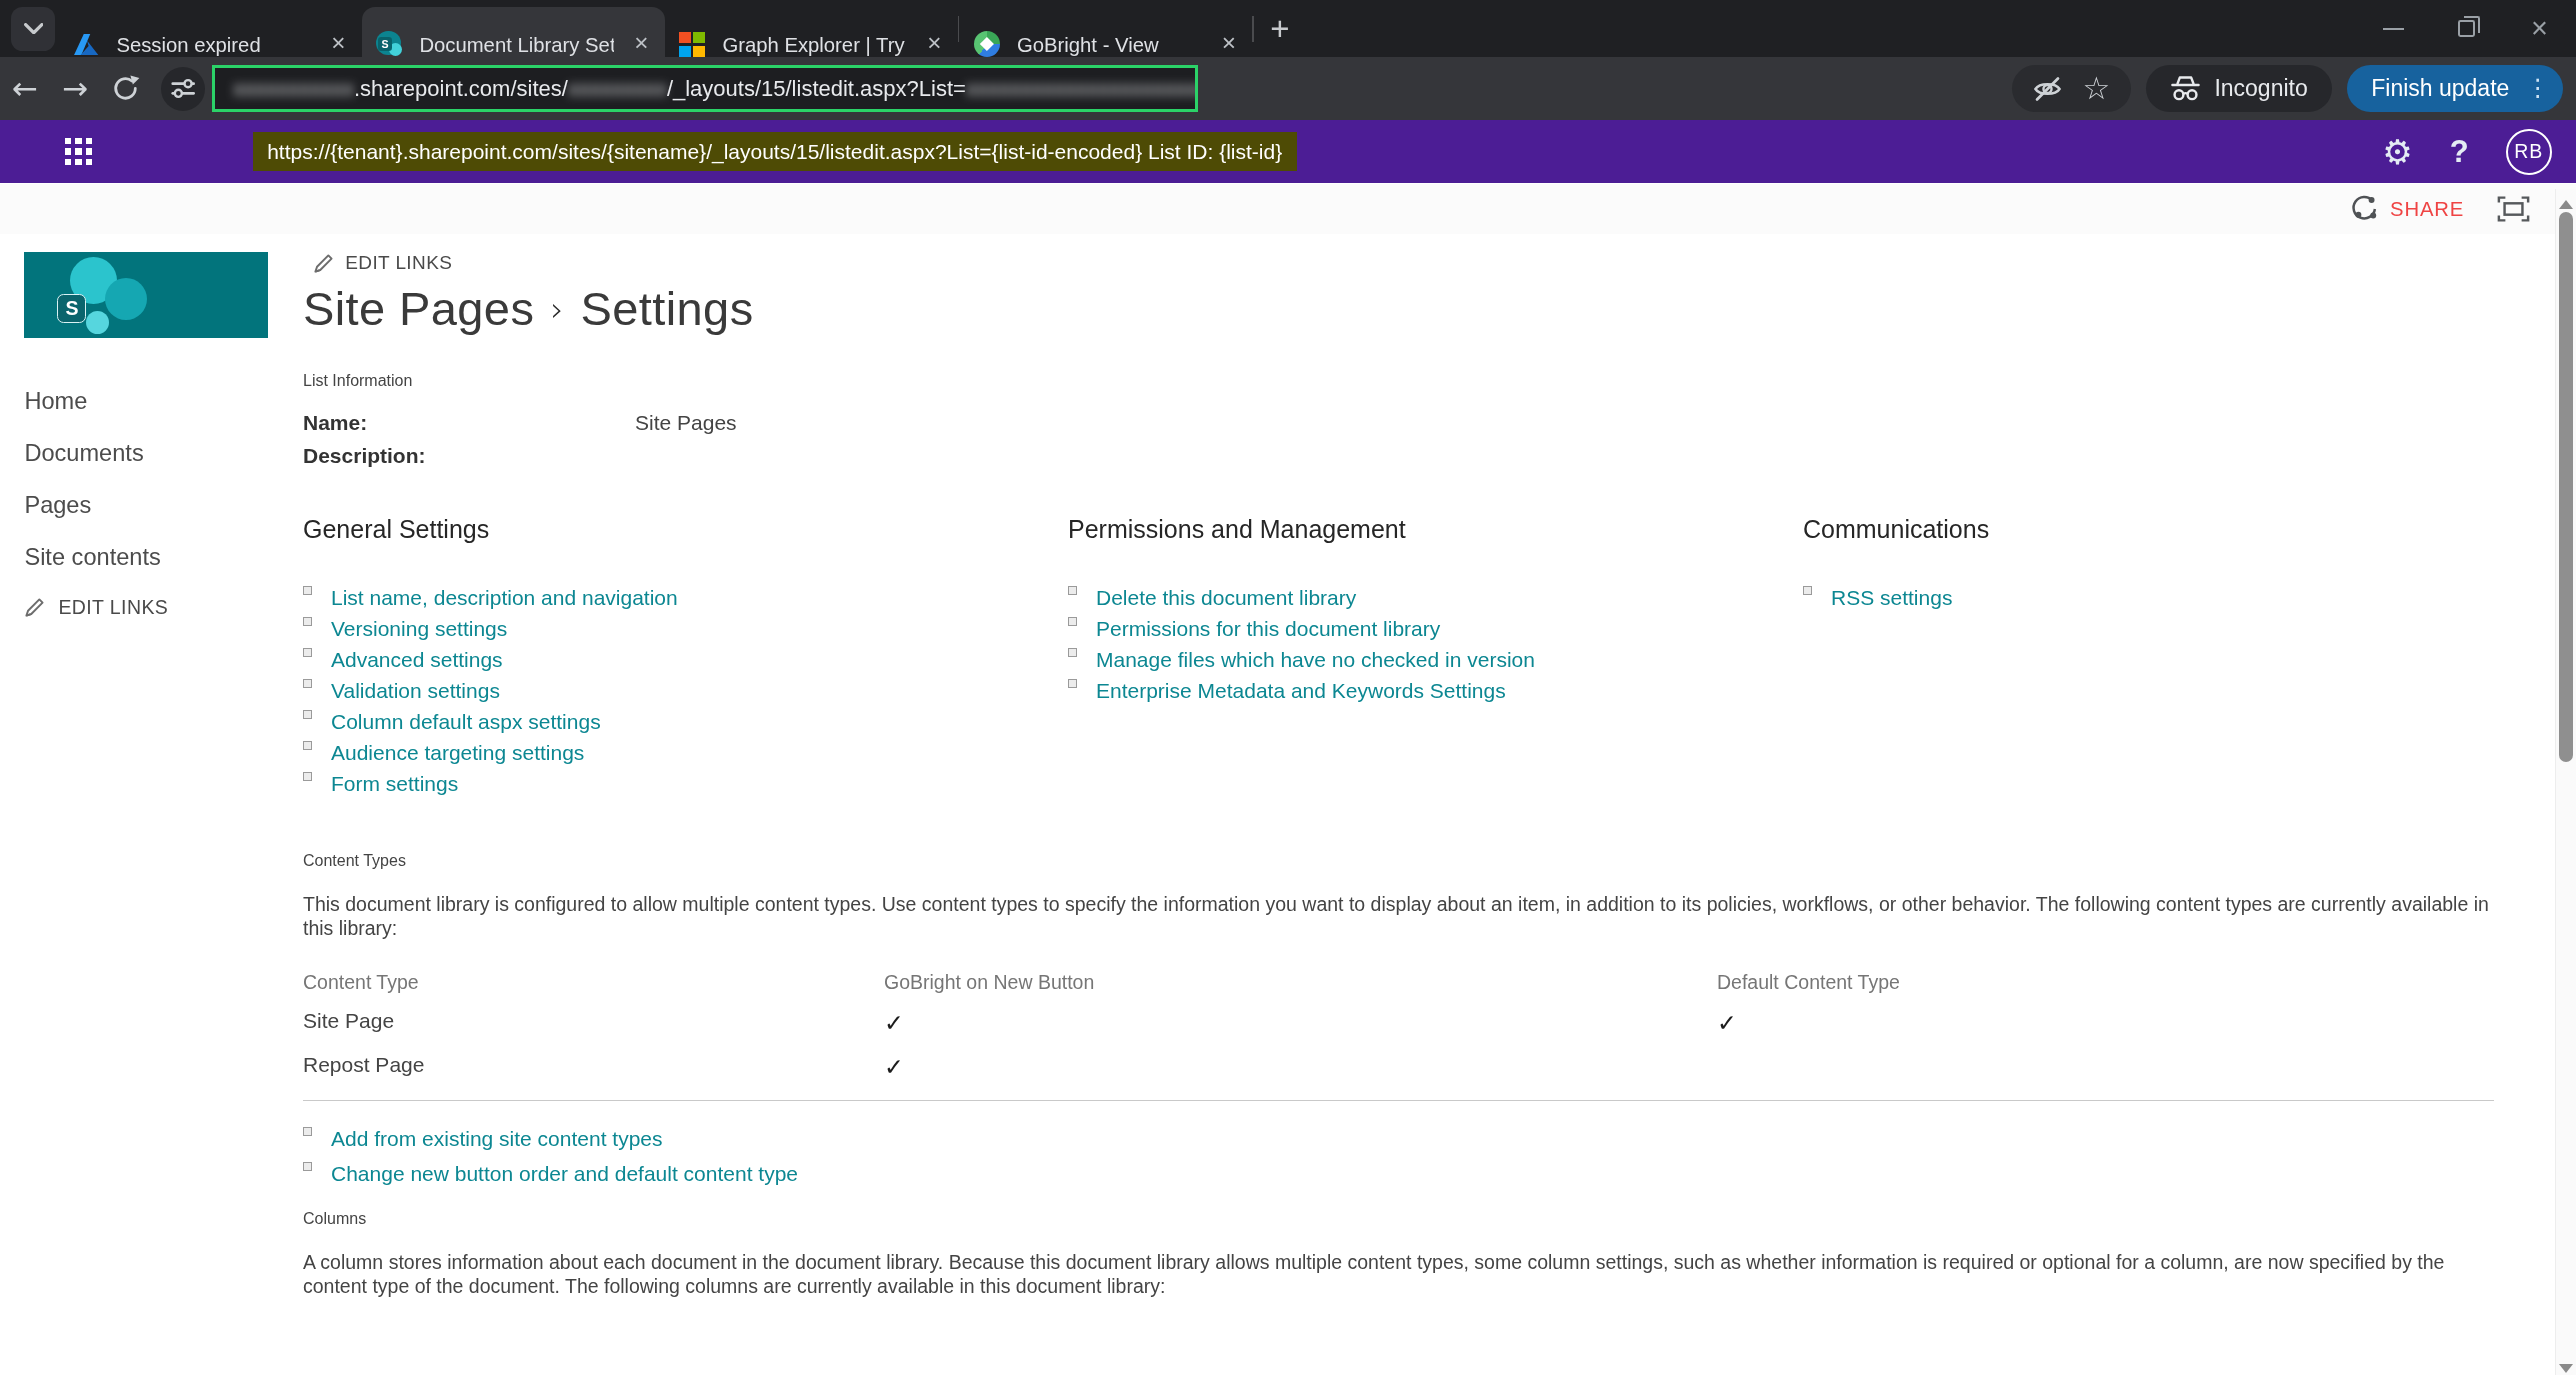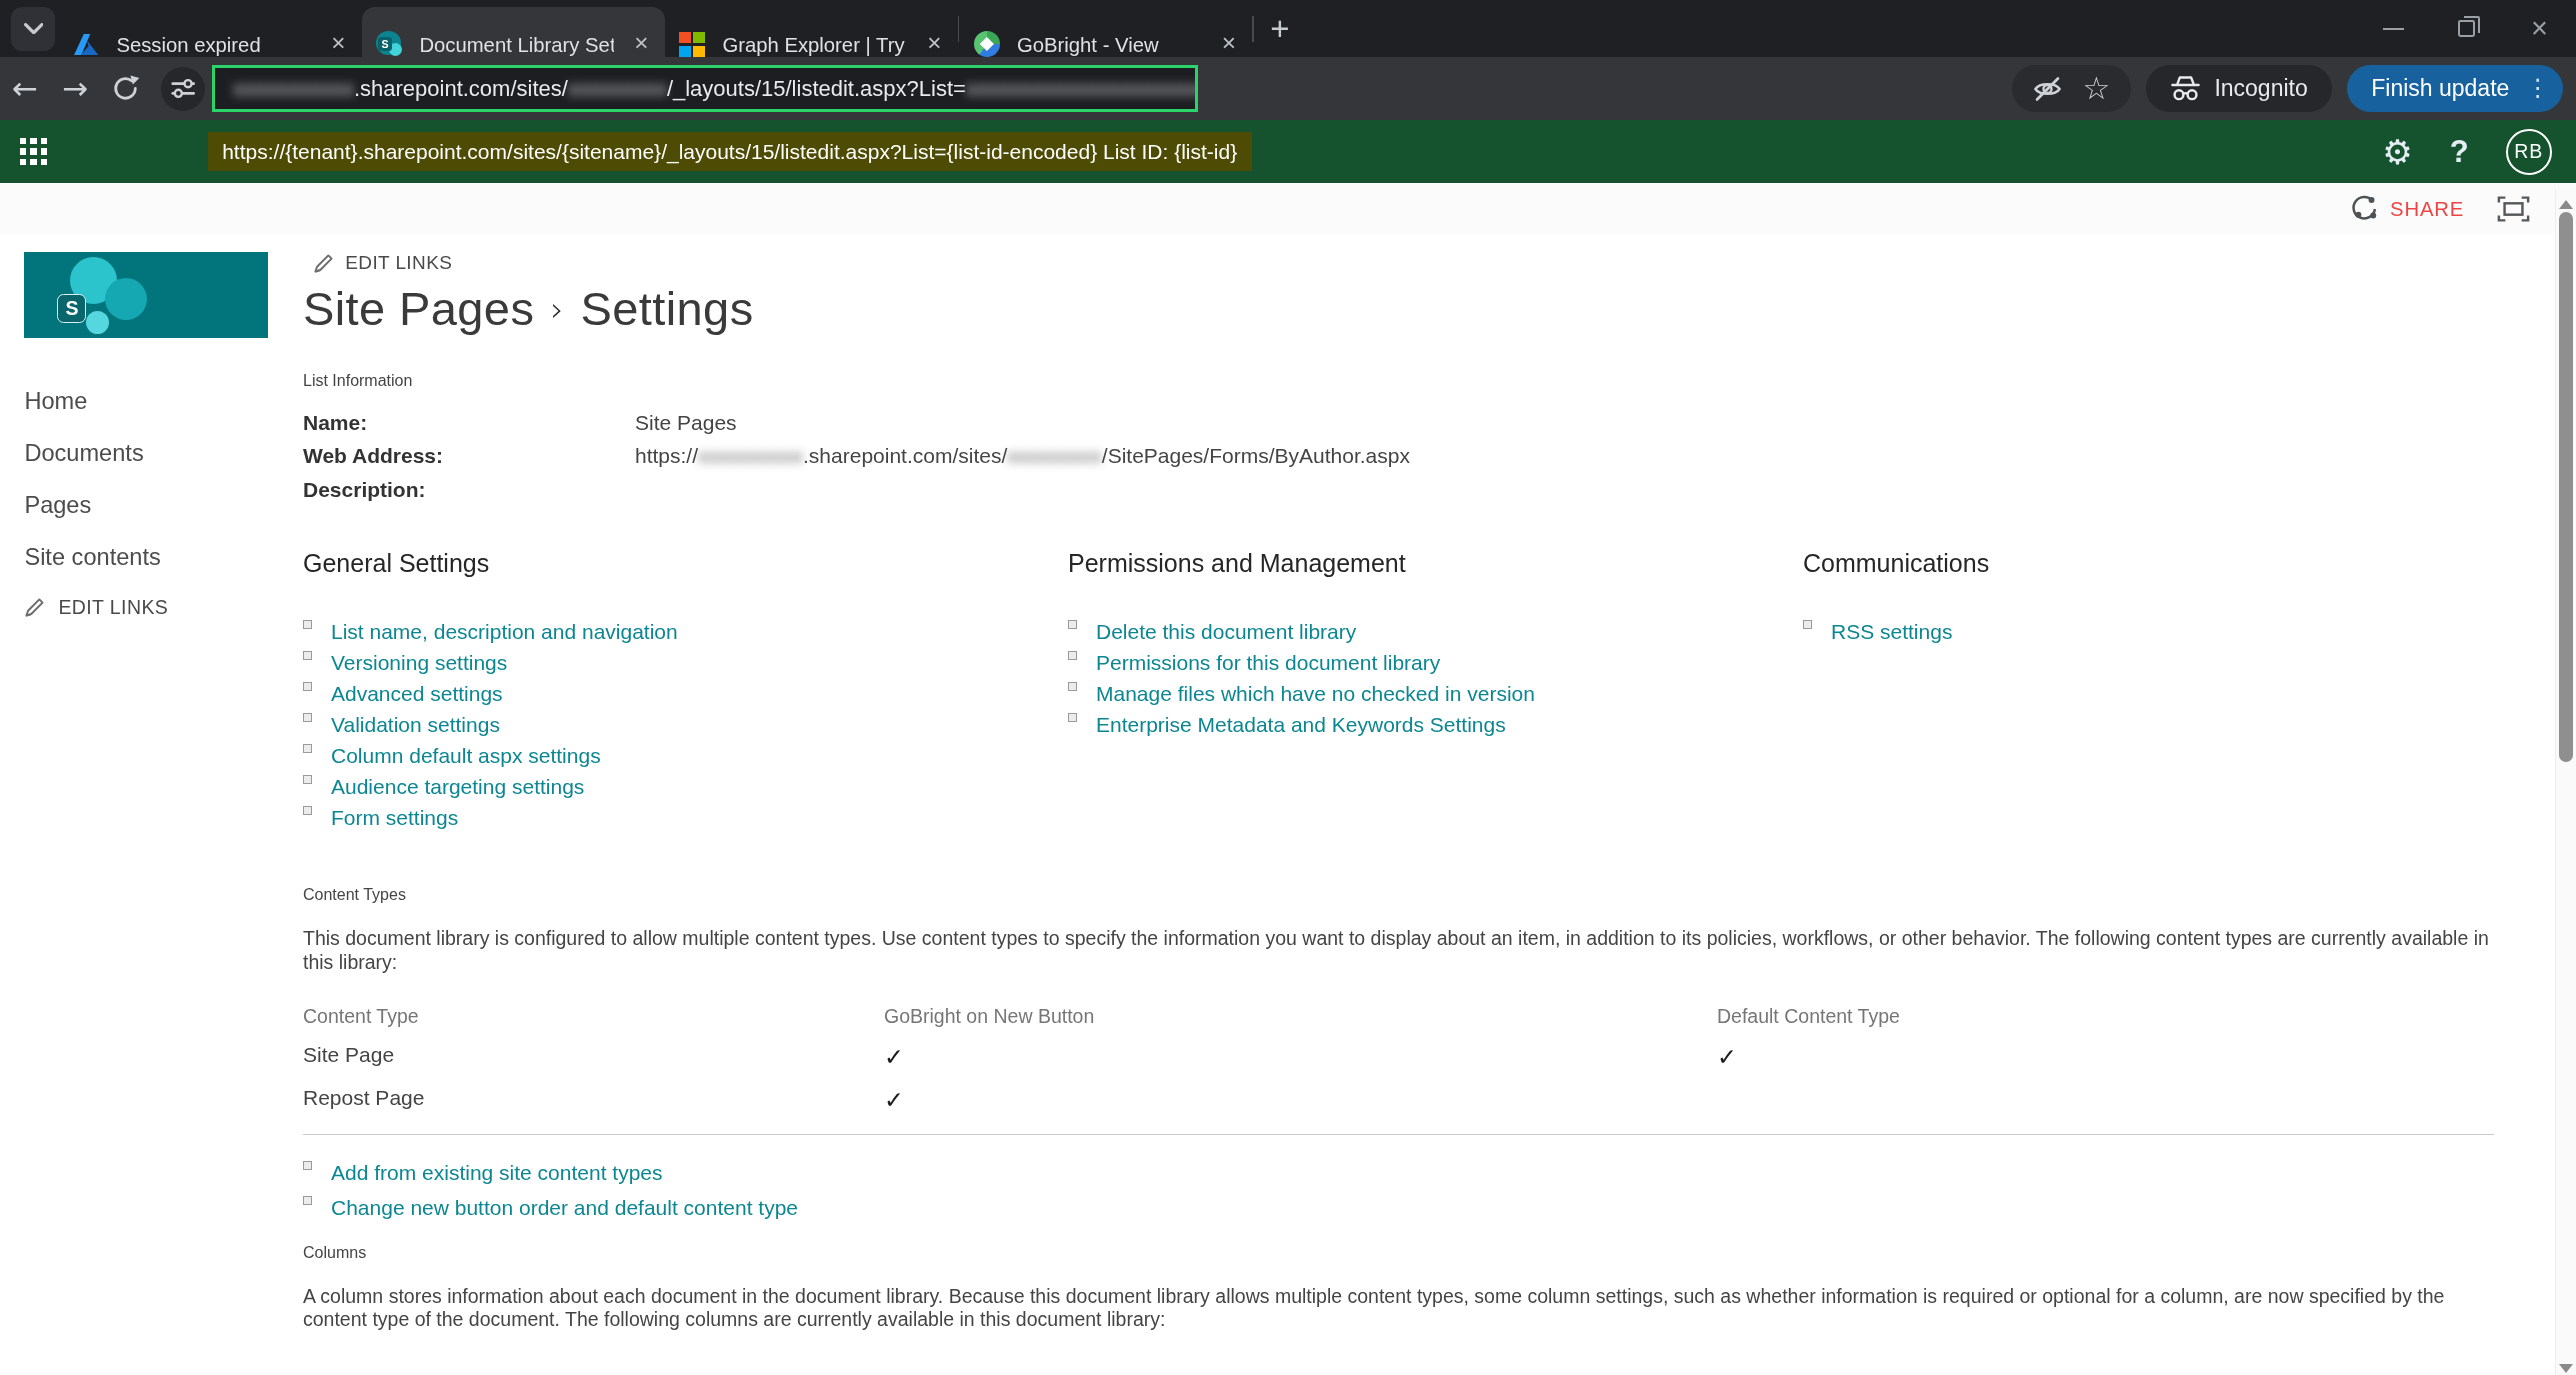--- a/index.html
+++ b/index.html
@@ -72,21 +72,21 @@
                   padding:8.1px 21px; }
   .incog-pill { display:flex; align-items:center; gap:13px; background:#26272b; border-radius:813px;
                 padding:9.8px 24.4px; color:#e8eaed; font-size:23px; }
   .update-pill { display:flex; align-items:center; gap:16.3px; background:#17629e; border-radius:813px;
                  padding:9.8px 13px 9.8px 24.4px; color:#ffffff; font-size:23px; }
   .update-pill .dots { color:#cfe3f5; font-size:24.4px; letter-spacing:0; }
 
   
   .suite-bar {
     position:absolute; top:120px; left:0; width:100%; height:63px;
-    background:#14532d; display:flex; align-items:center;
+    background:#4c1d95; display:flex; align-items:center;padding-left:45px;
   }
   .waffle { width:28px; height:28px; margin-left:19.5px;
             display:grid; grid-template-columns:repeat(3,6.5px); grid-template-rows:repeat(3,6.5px); gap:4.1px; }
   .waffle i { background:#ffffff; display:block; }
   .annotation {
     margin-left:160px; background:#4e4b05; color:#ffffff; font-size:21px;
     padding:7.3px 14.7px; white-space:nowrap;
   }
   .suite-right { margin-left:auto; display:flex; align-items:center; gap:37px; padding-right:24.4px; }
   .gear { color:#e4ecf4; font-size:34px; }
@@ -366,24 +366,20 @@
       <span>Site Pages</span><span class="crumb-sep icon">›</span><span>Settings</span>
     </div>
 
     <div class="li-section">
       <div class="section-label">List Information</div>
       <div class="info-row" style="margin-top:21px;">
         <span class="info-label">Name:</span>
         <span class="info-value">Site Pages</span>
       </div>
       <div class="info-row">
-        <span class="info-label">Web Address:</span>
-        <span class="info-value"><span>https://</span><span class="redacted-dark">xxxxxxxxxx</span><span>.sharepoint.com/sites/</span><span class="redacted-dark">xxxxxxxxx</span><span>/SitePages/Forms/ByAuthor.aspx</span></span>
-      </div>
-      <div class="info-row">
         <span class="info-label">Description:</span>
         <span class="info-value"></span>
       </div>
     </div>
 
     <div class="groups">
       <div class="group-col-1">
         <div class="group-title">General Settings</div>
         <div class="group-links">
           <div class="link-row">

